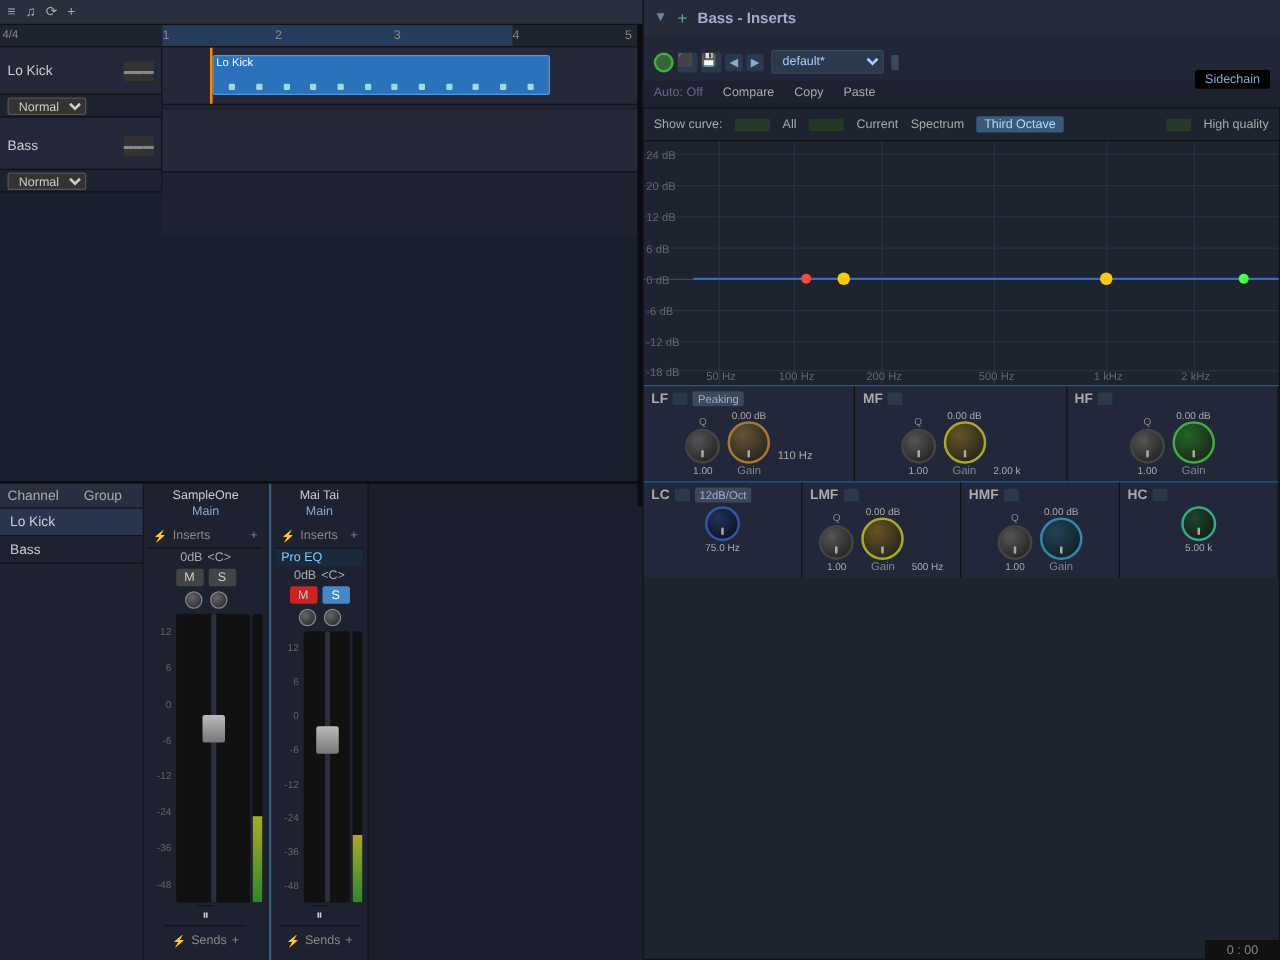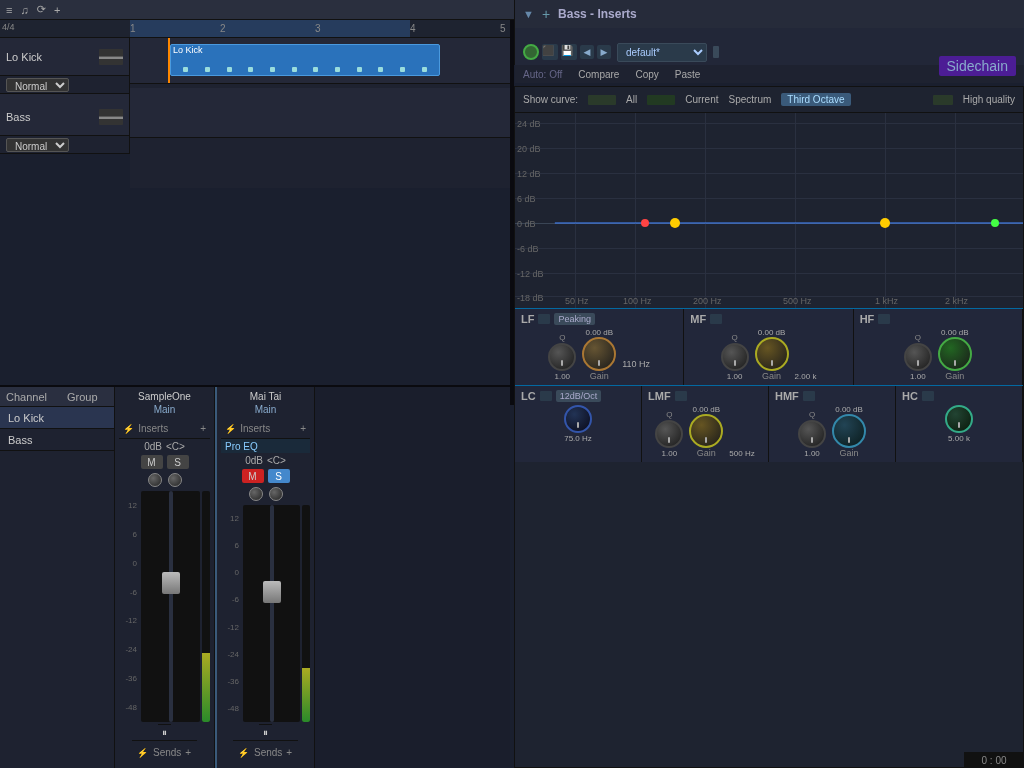--- a/index.html
+++ b/index.html
@@ -616,21 +616,21 @@
       </div>
       <div style="width:14px;height:14px;background:#2a3a4a;border-radius:2px;cursor:pointer;display:flex;align-items:center;justify-content:center;">
         <span style="font-size:9px;color:#88aacc;">▶</span>
       </div>
     </div>
     <select class="dropdown-sel" style="width:90px;">
       <option>default*</option>
     </select>
     <div style="width:6px;height:12px;background:#3a4a5a;border-radius:1px;"></div>
     <div style="flex:1;"></div>
-    <div style="background:#4c1d95;color:#88aacc;font-size:14px;padding:2px 8px;border-radius:2px;cursor:pointer;margin-top:28px;">Sidechain</div>
+    <div style="background:#000000;color:#88aacc;font-size:10px;padding:2px 8px;border-radius:2px;cursor:pointer;margin-top:28px;">Sidechain</div>
   </div>
   <div style="height:18px;background:#1e2230;display:flex;align-items:center;padding:0 8px;gap:16px;">
     <span style="color:#668;font-size:10px;">Auto: Off</span>
     <span style="color:#aaa;font-size:10px;cursor:pointer;">Compare</span>
     <span style="color:#aaa;font-size:10px;cursor:pointer;">Copy</span>
     <span style="color:#aaa;font-size:10px;cursor:pointer;">Paste</span>
   </div>
 </div>
 
 <div class="pro-eq-panel">
@@ -923,21 +923,21 @@
         <span style="font-size:10px;cursor:pointer;">⏸</span>
       </div>
 
       <div class="sends-section">
         <span style="font-size:9px;">⚡</span>
         <span>Sends</span>
         <span style="margin-left:auto;cursor:pointer;">+</span>
       </div>
     </div>
 
-    <div class="mixer-channel-strip" style="width:100px;border-left:2px solid #3a5a7a;">
+    <div class="mixer-channel-strip" style="width:80px;border-left:2px solid #3a5a7a;">
       <span class="channel-strip-name">Mai Tai</span>
       <span class="channel-strip-name2">Main</span>
 
       <div style="width:100%;margin-bottom:2px;">
         <div class="inserts-row">
           <span style="font-size:9px;">⚡</span>
           <span>Inserts</span>
           <span style="margin-left:auto;cursor:pointer;">+</span>
         </div>
         <div style="padding:1px 4px;background:#1a2a3a;">

